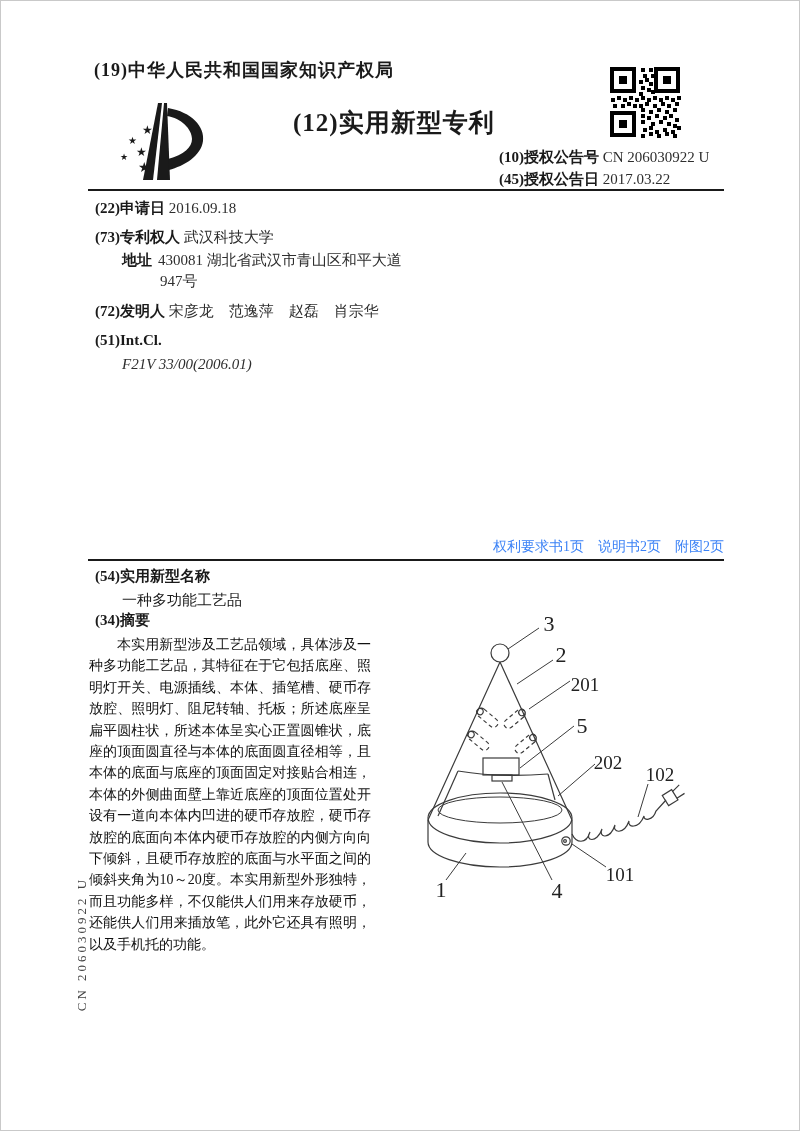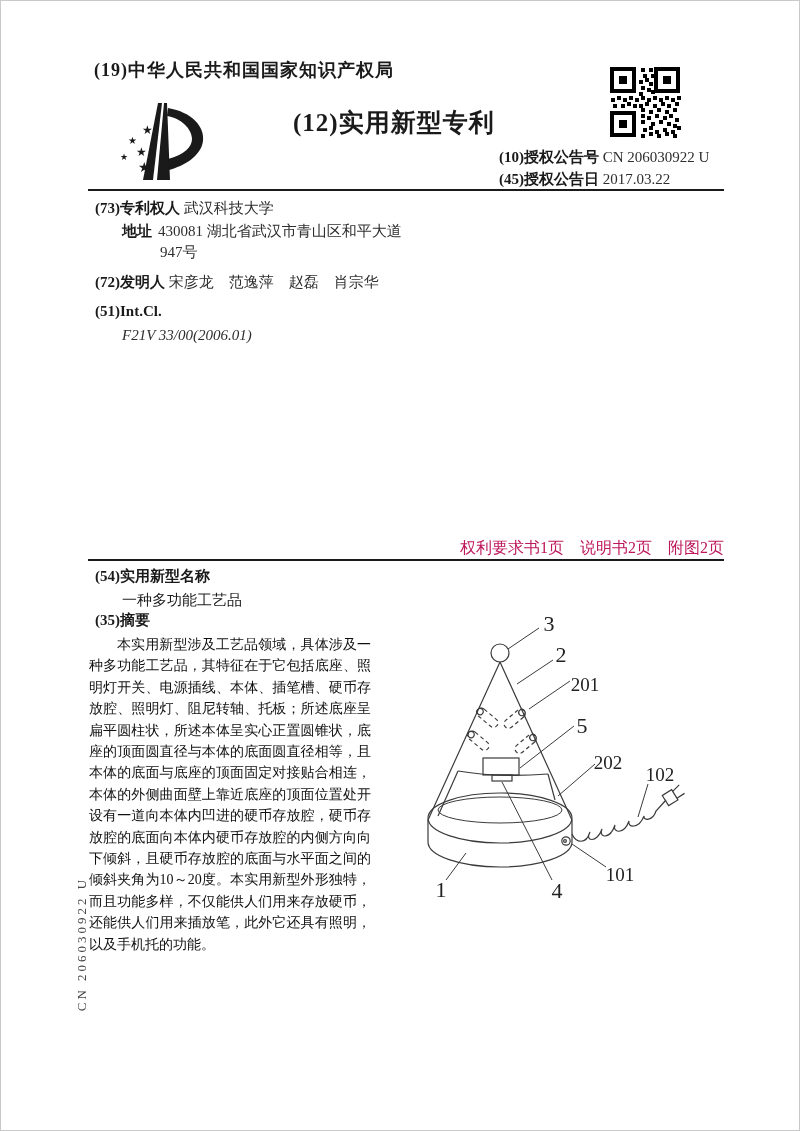--- a/index.html
+++ b/index.html
@@ -21,21 +21,21 @@
   .rule{left:88px;width:636px;height:2px;background:#1a1a1a;}
   .rule1{top:189px;}
   .rule2{top:559px;height:2px;}
   
   .biblio{left:95px;top:198px;width:320px;font-size:15px;line-height:21px;}
   .biblio .field{margin-bottom:8px;}
   .biblio .val{color:#2e2e2e;}
   .f-addr{margin-left:27px;padding-left:38px;text-indent:-38px;width:256px;margin-top:1px;margin-bottom:9px;}
   .f-addr .lbl{display:inline-block;width:36px;text-indent:0;font-weight:bold;}
   .intcl-item{margin-left:27px;font-style:italic;line-height:22px;color:#2e2e2e;}
-  .pages-info{left:88px;top:538px;width:636px;text-align:right;font-size:16px;color:#be185d;}
+  .pages-info{left:88px;top:538px;width:636px;text-align:right;font-size:14px;color:#3b82f6;}
   
   .sec54{left:95px;top:567px;font-size:15px;}
   .sec54 .title-text{margin-left:27px;margin-top:5px;font-weight:normal;}
   .sec57{left:95px;top:611px;font-size:15px;font-weight:bold;}
   .abstract{
     left:89px;top:634px;width:282px;font-size:14px;line-height:21.4px;
     text-align:justify;text-indent:2em;margin:0;color:#111;
   }
   
   .figure{left:396px;top:604px;width:330px;height:312px;}
@@ -95,20 +95,24 @@
   </div>
   <div>
     <span class="bold">(45)授权公告日</span>
     <span class="num">2017.03.22</span>
   </div>
 </div>
 
 <div class="abs rule rule1"></div>
 
 <div class="abs biblio">
+  <div class="field">
+    <span class="bold">(22)申请日</span>
+    <span class="val">2016.09.18</span>
+  </div>
   <div class="field" style="margin-bottom:2px;">
     <span class="bold">(73)专利权人</span>
     <span class="val">武汉科技大学</span>
   </div>
   <div class="f-addr">
     <span class="lbl">地址</span><span class="val">430081 湖北省武汉市青山区和平大道947号</span>
   </div>
   <div class="field">
     <span class="bold">(72)发明人</span>
     <span class="val">宋彦龙　范逸萍　赵磊　肖宗华</span>
@@ -119,21 +123,21 @@
   <div class="intcl-item">F21V 33/00(2006.01)</div>
 </div>
 
 <div class="abs pages-info">权利要求书1页　说明书2页　附图2页</div>
 <div class="abs rule rule2"></div>
 
 <div class="abs sec54">
   <div class="bold">(54)实用新型名称</div>
   <div class="title-text">一种多功能工艺品</div>
 </div>
-<div class="abs sec57">(35)摘要</div>
+<div class="abs sec57">(34)摘要</div>
 <p class="abs abstract">本实用新型涉及工艺品领域，具体涉及一种多功能工艺品，其特征在于它包括底座、照明灯开关、电源插线、本体、插笔槽、硬币存放腔、照明灯、阻尼转轴、托板；所述底座呈扁平圆柱状，所述本体呈实心正置圆锥状，底座的顶面圆直径与本体的底面圆直径相等，且本体的底面与底座的顶面固定对接贴合相连，本体的外侧曲面壁上靠近底座的顶面位置处开设有一道向本体内凹进的硬币存放腔，硬币存放腔的底面向本体内硬币存放腔的内侧方向向下倾斜，且硬币存放腔的底面与水平面之间的倾斜夹角为10～20度。本实用新型外形独特，而且功能多样，不仅能供人们用来存放硬币，还能供人们用来插放笔，此外它还具有照明，以及手机托的功能。</p>
 
 <div class="abs figure">
   <svg width="330" height="312" viewBox="0 0 330 312" xmlns="http://www.w3.org/2000/svg">
     <g class="line-art" stroke="#3b3b3b" fill="none" stroke-width="1.2">
 
       <circle cx="104" cy="49" r="9"></circle>
 
       <path d="M104,58 L32,216 M104,58 L176,216"></path>
 

